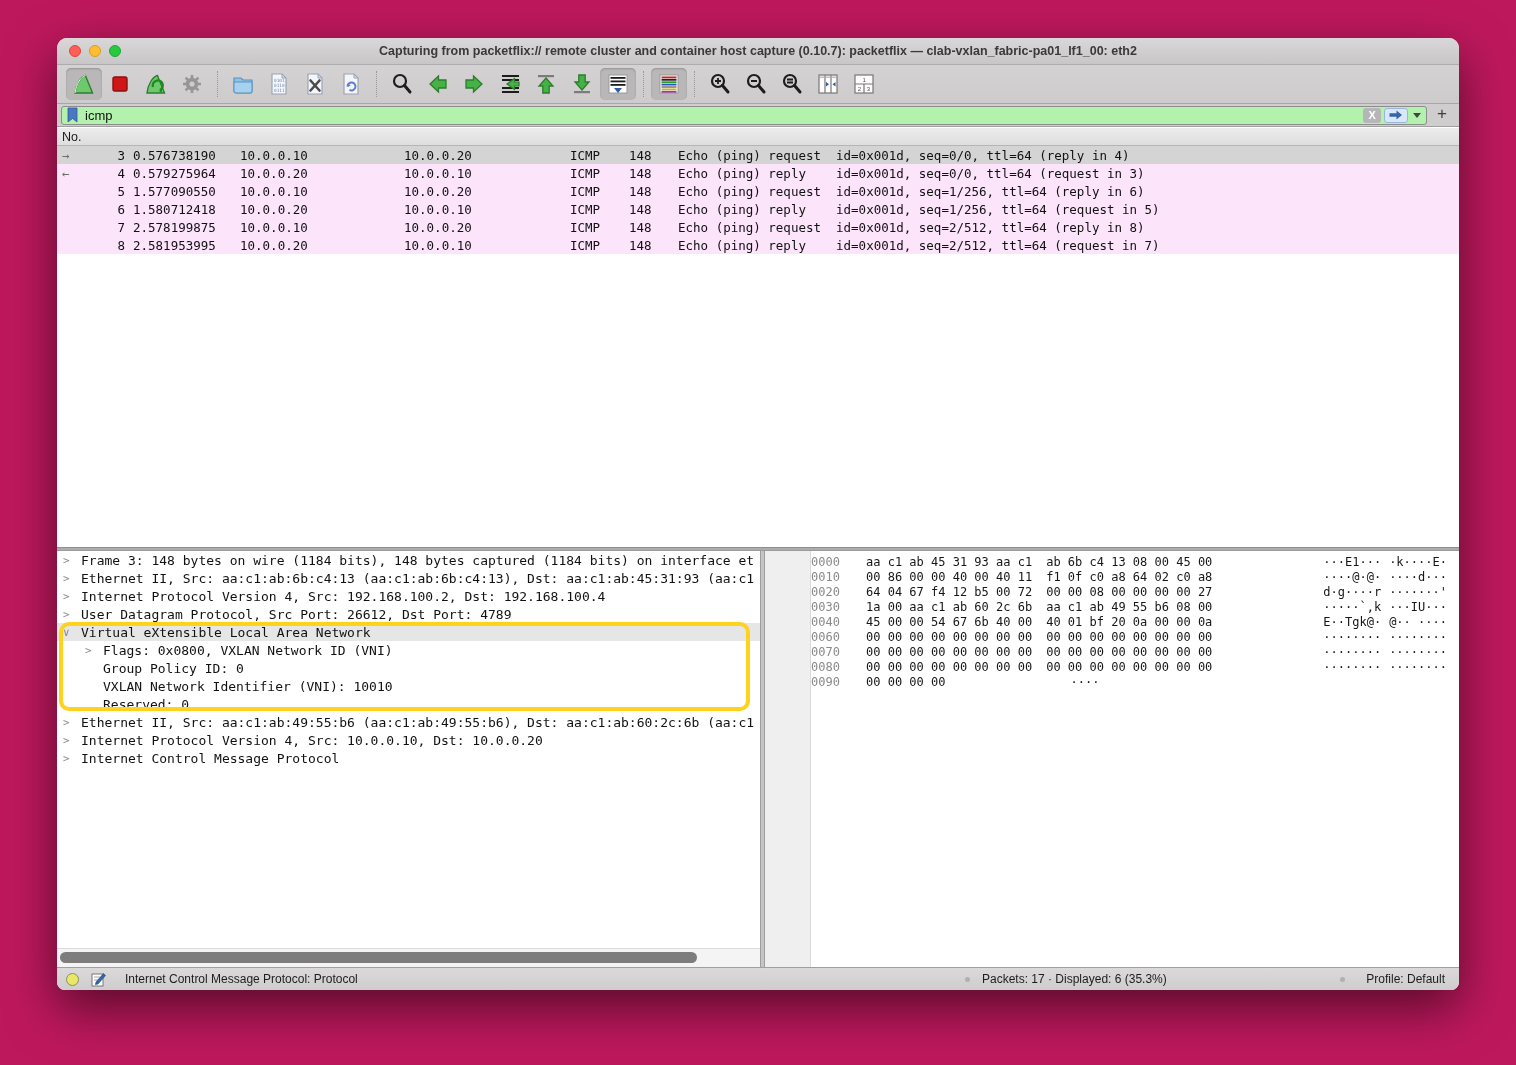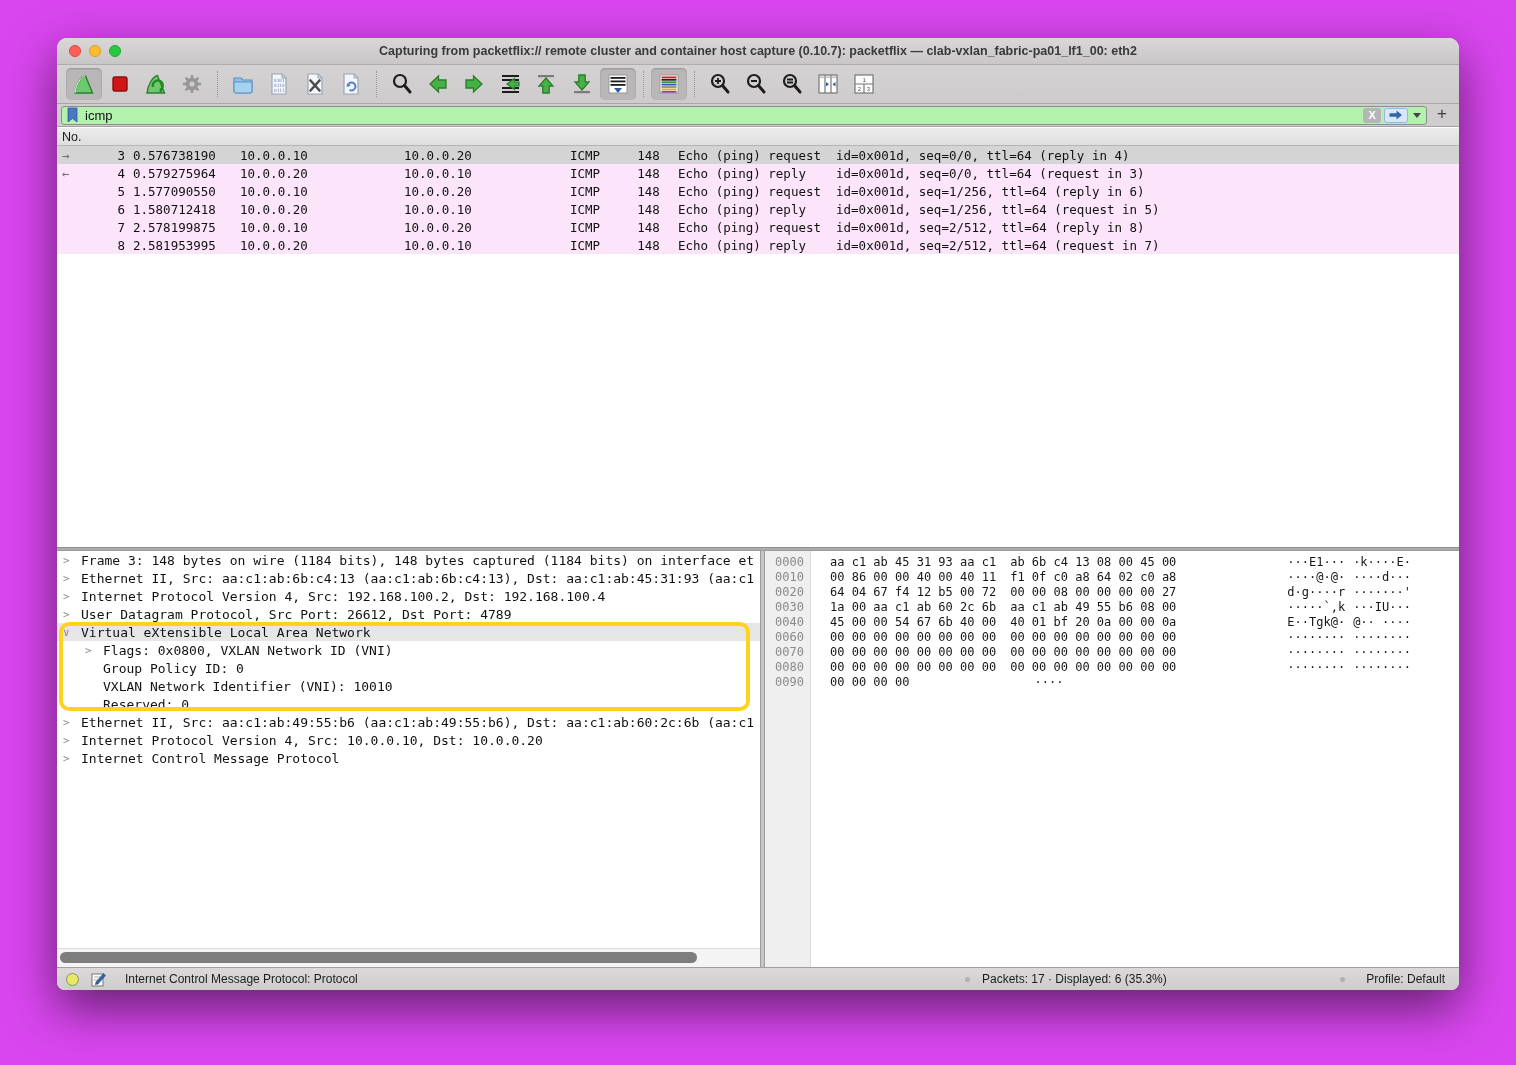--- a/index.html
+++ b/index.html
@@ -1,17 +1,17 @@
 <!DOCTYPE html>
 <html><head>
 <meta charset="utf-8">
 <style>
   * { margin:0; padding:0; box-sizing:border-box; }
   html,body { width:1516px; height:1065px; background:#000; overflow:hidden; }
-  .stage { position:absolute; left:0; top:0; width:1516px; height:1065px; background:#d946ef;
+  .stage { position:absolute; left:0; top:0; width:1516px; height:1065px; background:#be185d;
            font-family:"Liberation Sans", sans-serif; }
   .window { position:absolute; left:57px; top:38px; width:1402px; height:952px;
             background:#fff; border-radius:10px 10px 8px 8px; overflow:hidden;
             box-shadow:0 18px 50px rgba(0,0,0,.55); }
 
   
   .titlebar { position:absolute; left:0; top:0; width:100%; height:27px;
               background:linear-gradient(#d9d7d7,#c8c6c6); border-bottom:1px solid #aeacac;
               display:flex; align-items:center; }
   .lights { position:absolute; left:12px; top:7px; display:flex; gap:8px; }
@@ -57,21 +57,21 @@
   .prow.sel { background:#d4d4d4; }
   .prow.icmp { background:#fce4fb; }
   .pc { overflow:hidden; flex:0 0 auto; white-space:pre; }
   .pc.c6 { flex:1 1 auto; padding-left:4px; }
   .pc.c0 { position:relative; text-align:right; padding-right:6px; }
   .mark { position:absolute; left:5px; color:#6f6f6f; }
   .pc.c1 { padding-left:2px; }
   .pc.c2 { padding-left:7px; }
   .pc.c3 { padding-left:5px; }
   .pc.c4 { padding-left:4px; }
-  .pc.c5 { text-align:center; padding-right:6px; }
+  .pc.c5 { text-align:left; padding-right:6px; }
 
   
   .hsplit { position:absolute; left:0; top:509px; width:100%; height:4px; background:#adabab;
             border-top:1px solid #8f8f8f; border-bottom:1px solid #9b9b9b; }
   .vsplit { position:absolute; left:703px; top:513px; width:5px; height:416px; background:#c6c4c4;
             border-left:1px solid #9e9e9e; border-right:1px solid #9e9e9e; }
 
   
   .details { position:absolute; left:0; top:513px; width:703px; height:397px; background:#fff; overflow:hidden;
              font-family:"DejaVu Sans Mono", monospace; font-size:13px; color:#111; }
@@ -82,21 +82,21 @@
   .dtext { white-space:pre; }
   .vxlan-box { position:absolute; left:2px; top:71px; width:691px; height:89px;
                border:4px solid #ffd21e; border-radius:10px; pointer-events:none; }
   .dscroll { position:absolute; left:0; top:910px; width:703px; height:19px; background:#f4f4f4; border-top:1px solid #dcdcdc; }
   .dthumb { position:absolute; left:3px; top:3px; width:637px; height:11px; background:#7d7d7d; border-radius:6px; }
 
   
   .hexpane { position:absolute; left:708px; top:513px; width:694px; height:416px; background:#fff; overflow:hidden;
              font-family:"DejaVu Sans Mono", monospace; font-size:12px; color:#161616; }
   .hexgutter { position:absolute; left:0; top:0; width:46px; height:100%; background:#efefef; border-right:1px solid #dadada; }
-  .hexrows { position:absolute; left:0; top:3px; width:100%; }
+  .hexrows { position:absolute; left:0; top:3px; width:100%;padding-left:36px; }
   .hrow { height:15px; display:flex; align-items:center; white-space:pre; }
   .hoff { width:40px; padding-left:10px; color:#8a8a8a; flex:0 0 auto; }
   .hx { margin-left:25px; white-space:pre; }
   .hx + .hx { margin-left:14px; }
   .ha { white-space:pre; }
   .ha.a1 { margin-left:111px; }
   .ha.a2 { margin-left:8px; }
 
   
   .statusbar { position:absolute; left:0; top:929px; width:100%; height:23px;

